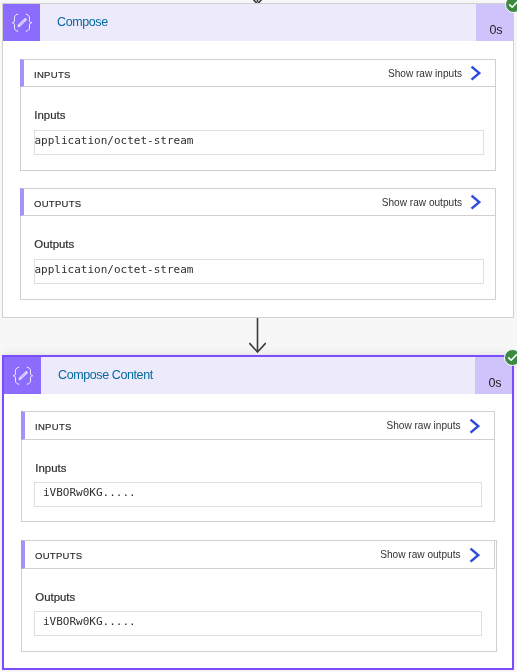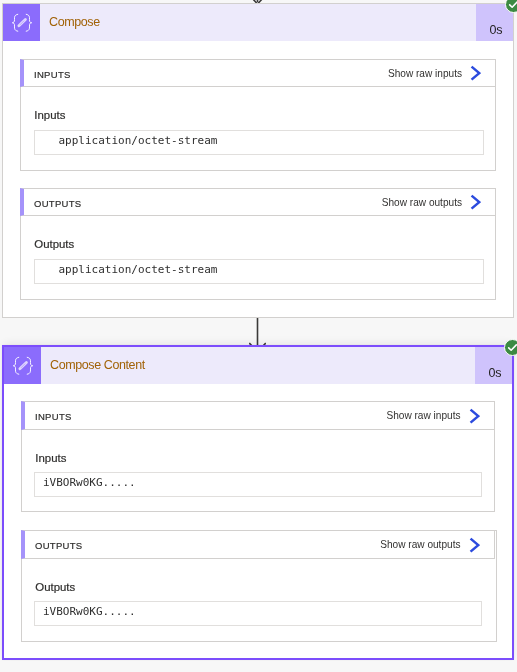--- a/index.html
+++ b/index.html
@@ -27,22 +27,22 @@
     position:relative;display:flex;align-items:stretch;
     height:37px;background:#EDEAFB;
   }
   .icon-box{
     width:37px;flex:0 0 37px;background:#8B6CFC;
     display:flex;align-items:center;justify-content:center;
   }
   .icon-box svg{display:block;}
   .card-title{
     flex:1;display:flex;align-items:center;
-    padding-left:9px;font-size:12.5px;letter-spacing:-0.4px;color:#a16207;
-    line-height:1;padding-bottom:0px;
+    padding-left:9px;font-size:12.5px;letter-spacing:-0.4px;color:#0369a1;
+    line-height:1;padding-bottom:0px;margin-left:8px;
   }
   .card-dur{
     width:37px;flex:0 0 37px;background:#CFC3FC;box-sizing:border-box;
     display:flex;align-items:center;justify-content:center;
     font-size:12.5px;color:#201F1E;line-height:1;padding-top:16px;padding-left:3px;
   }
   .status-badge{
     position:absolute;width:15px;height:15px;border-radius:50%;
     background:#3C8A42;border:1.5px solid #ffffff;
     display:flex;align-items:center;justify-content:center;
@@ -75,21 +75,21 @@
   .field-label{
     position:absolute;font-size:11.4px;font-weight:normal;color:#2f2e2d;line-height:1;
     -webkit-text-stroke:0.2px #2f2e2d;
     white-space:nowrap;
   }
   .field-box{
     position:absolute;box-sizing:border-box;
     border:1px solid #e1dfdd;background:#ffffff;
     display:flex;align-items:center;
     font-family:"DejaVu Sans Mono",monospace;
-    font-size:11px;color:#2f2f2f;padding-left:24px;line-height:1;padding-bottom:5px;
+    font-size:11px;color:#2f2f2f;padding-left:0;line-height:1;padding-bottom:5px;
     white-space:nowrap;overflow:hidden;
   }
 </style>
 </head>
 <body>
 
 <div class="canvas">
 
   <div class="connector" style="left:249px;top:-9.5px;width:17px;height:13px;">
     <svg width="17" height="13" viewBox="0 0 17 13">
@@ -151,21 +151,21 @@
     <div class="field-box" style="left:30.5px;top:255px;width:450px;height:25px;">application/octet-stream</div>
   </div>
 
   <div class="connector" style="left:249px;top:318px;width:17px;height:35px;">
     <svg width="17" height="35" viewBox="0 0 17 35">
       <path d="M8.5 0 L8.5 33" stroke="#3B3A39" stroke-width="1.6" fill="none"></path>
       <path d="M0.8 25.6 L8.5 34 L16.2 25.6" stroke="#3B3A39" stroke-width="1.6" fill="none" stroke-linecap="square"></path>
     </svg>
   </div>
 
-  <div class="card selected" style="top:345px;height:315px;">
+  <div class="card selected" style="top:355px;height:315px;">
     <div class="card-head">
       <div class="icon-box">
         <svg width="20" height="20" viewBox="0 0 20 20">
           <g fill="none" stroke="#ffffff" stroke-width="1.0" stroke-linecap="round" stroke-linejoin="round" opacity="0.93">
             <path d="M5.8 1.3 C4.05 1.6 2.75 2.45 2.55 4.3 C2.4 5.75 2.6 7.25 2.4 8.2 C2.2 9.15 1.45 9.6 0.3 9.75 C1.45 9.9 2.2 10.35 2.4 11.3 C2.6 12.25 2.4 13.75 2.55 15.2 C2.75 17.05 4.05 17.9 5.8 18.2"></path>
             <path d="M14.2 1.3 C15.95 1.6 17.25 2.45 17.45 4.3 C17.6 5.75 17.4 7.25 17.6 8.2 C17.8 9.15 18.55 9.6 19.7 9.75 C18.55 9.9 17.8 10.35 17.6 11.3 C17.4 12.25 17.6 13.75 17.45 15.2 C17.25 17.05 15.95 17.9 14.2 18.2"></path>
           </g>
           <path d="M6.9 12.8 L13.4 6.5" fill="none" stroke="#ffffff" stroke-width="2.9" stroke-linecap="round" opacity="0.72"></path>
           <path d="M6.45 13.25 L7.3 12.95 L6.75 12.4 Z" fill="#ffffff" opacity="0.8"></path>
           <path d="M8.2 11.6 L11.9 7.9" fill="none" stroke="#9A7EFB" stroke-width="0.9" stroke-linecap="round" opacity="0.6"></path>

